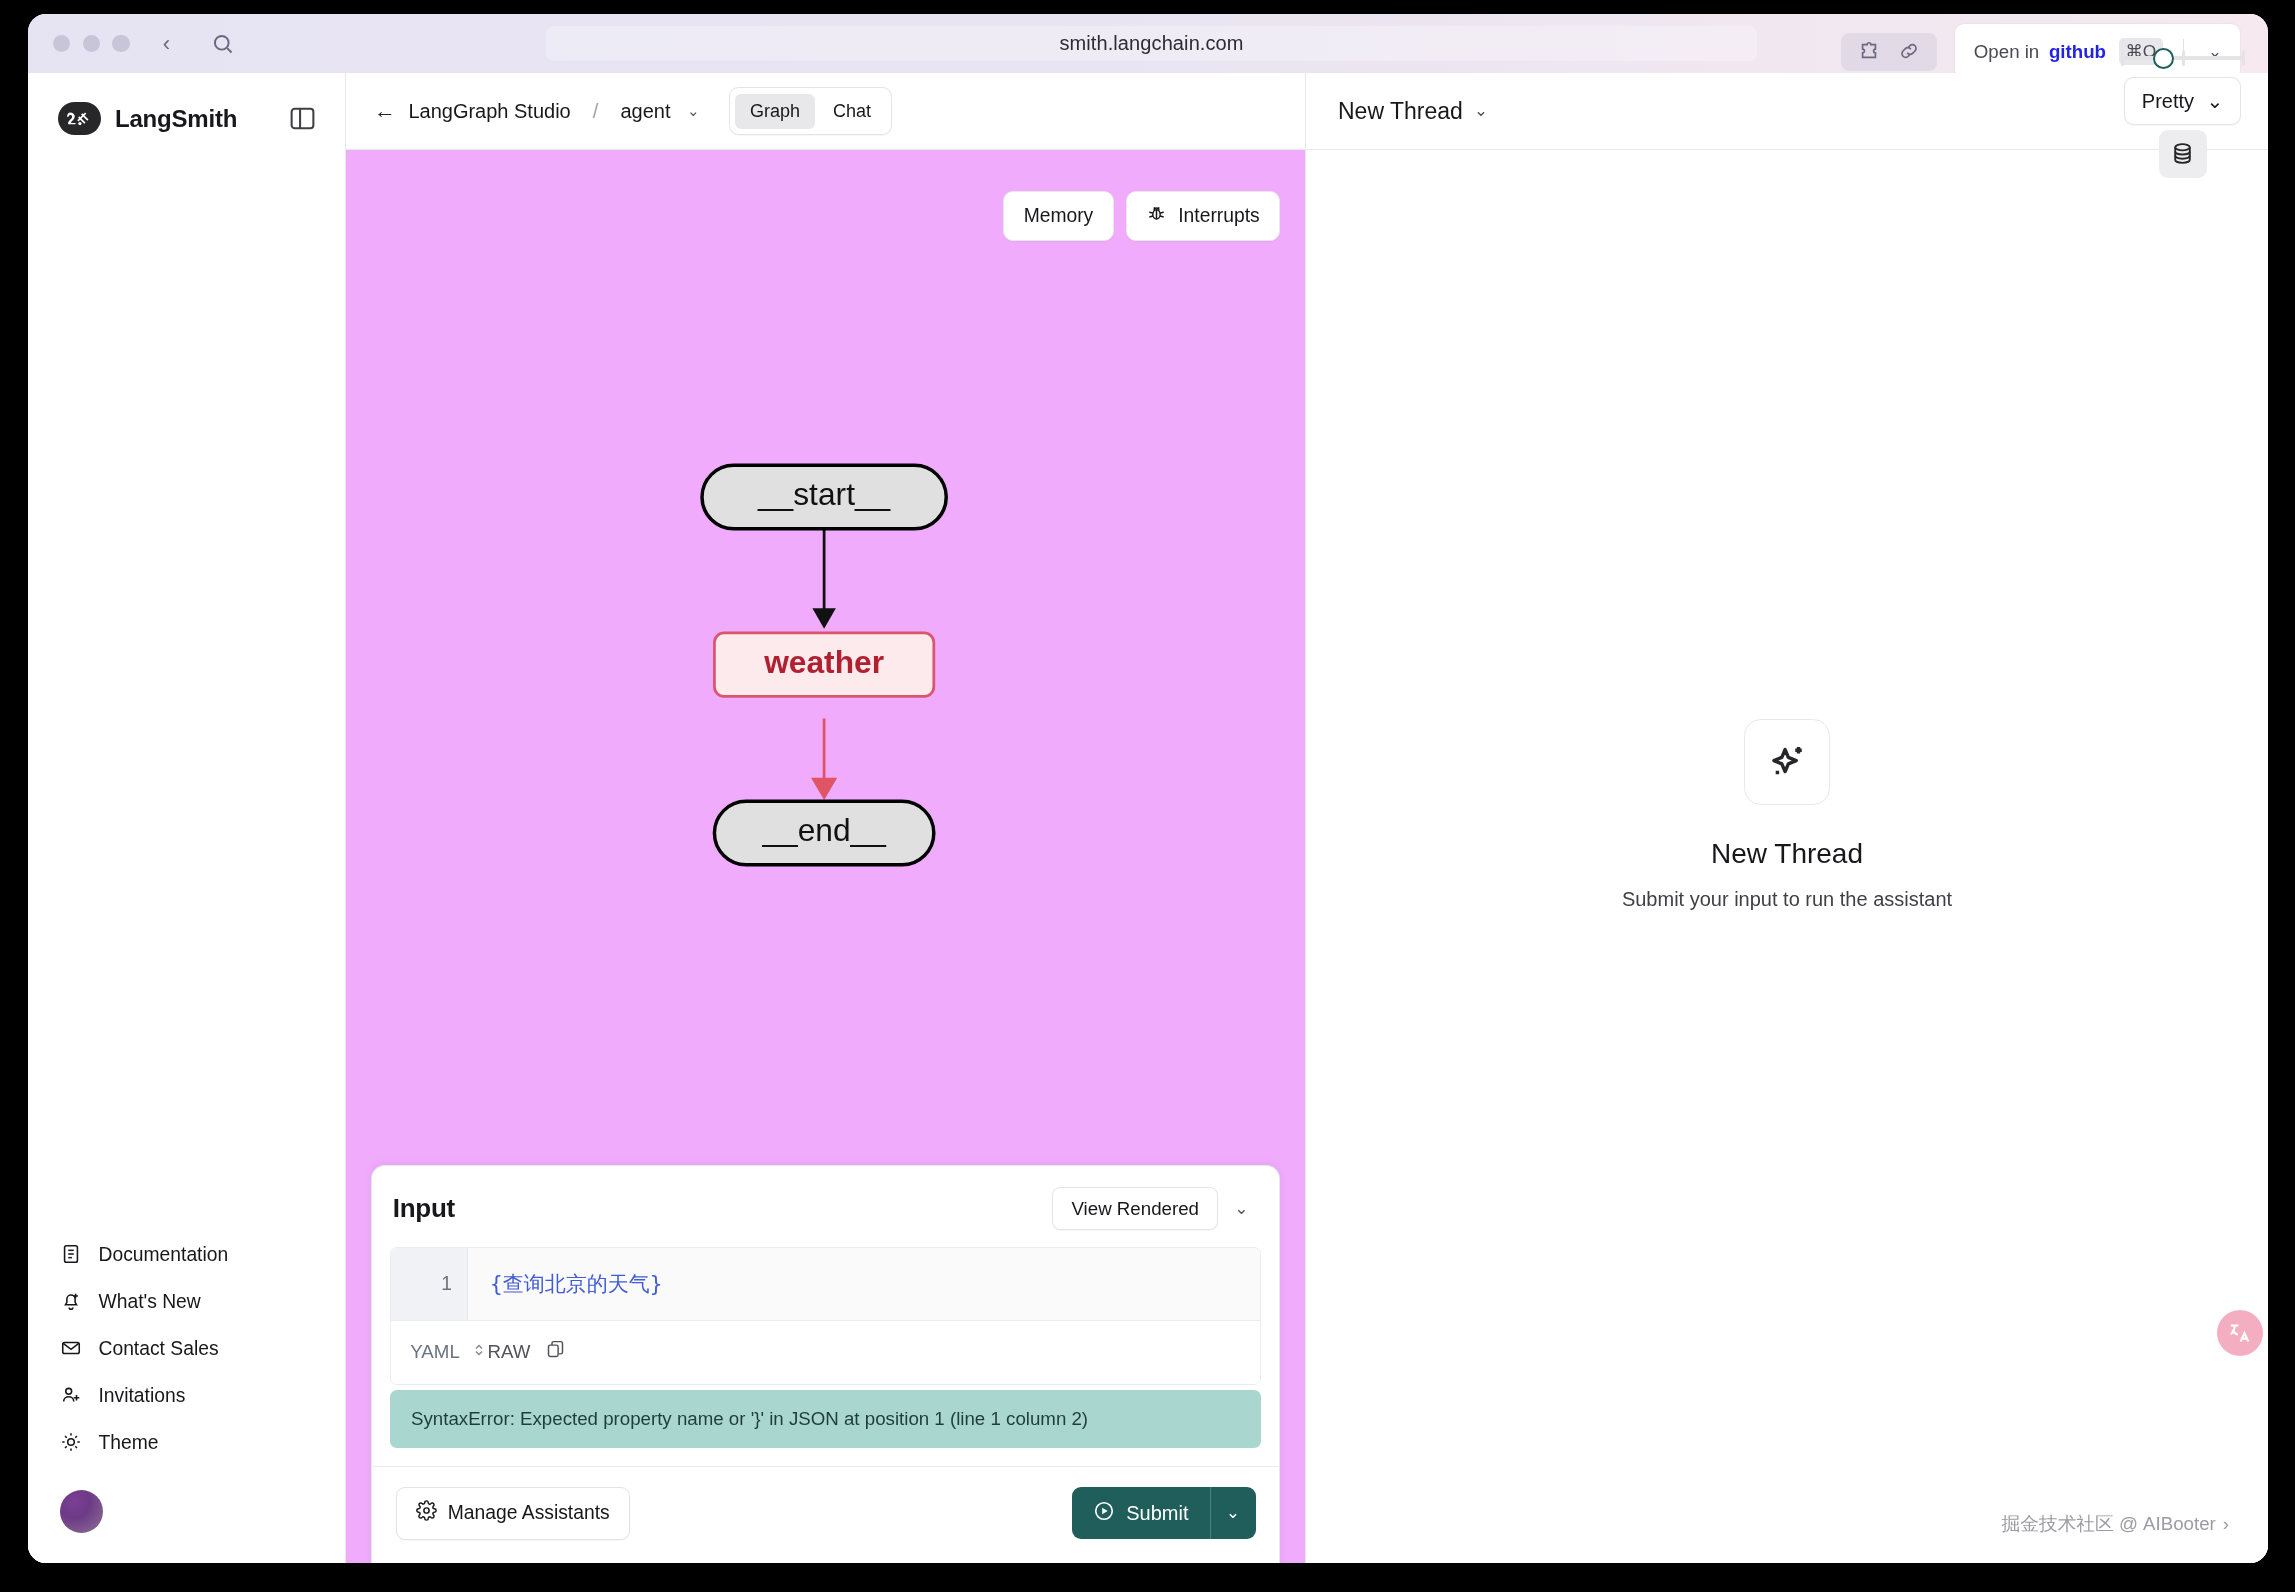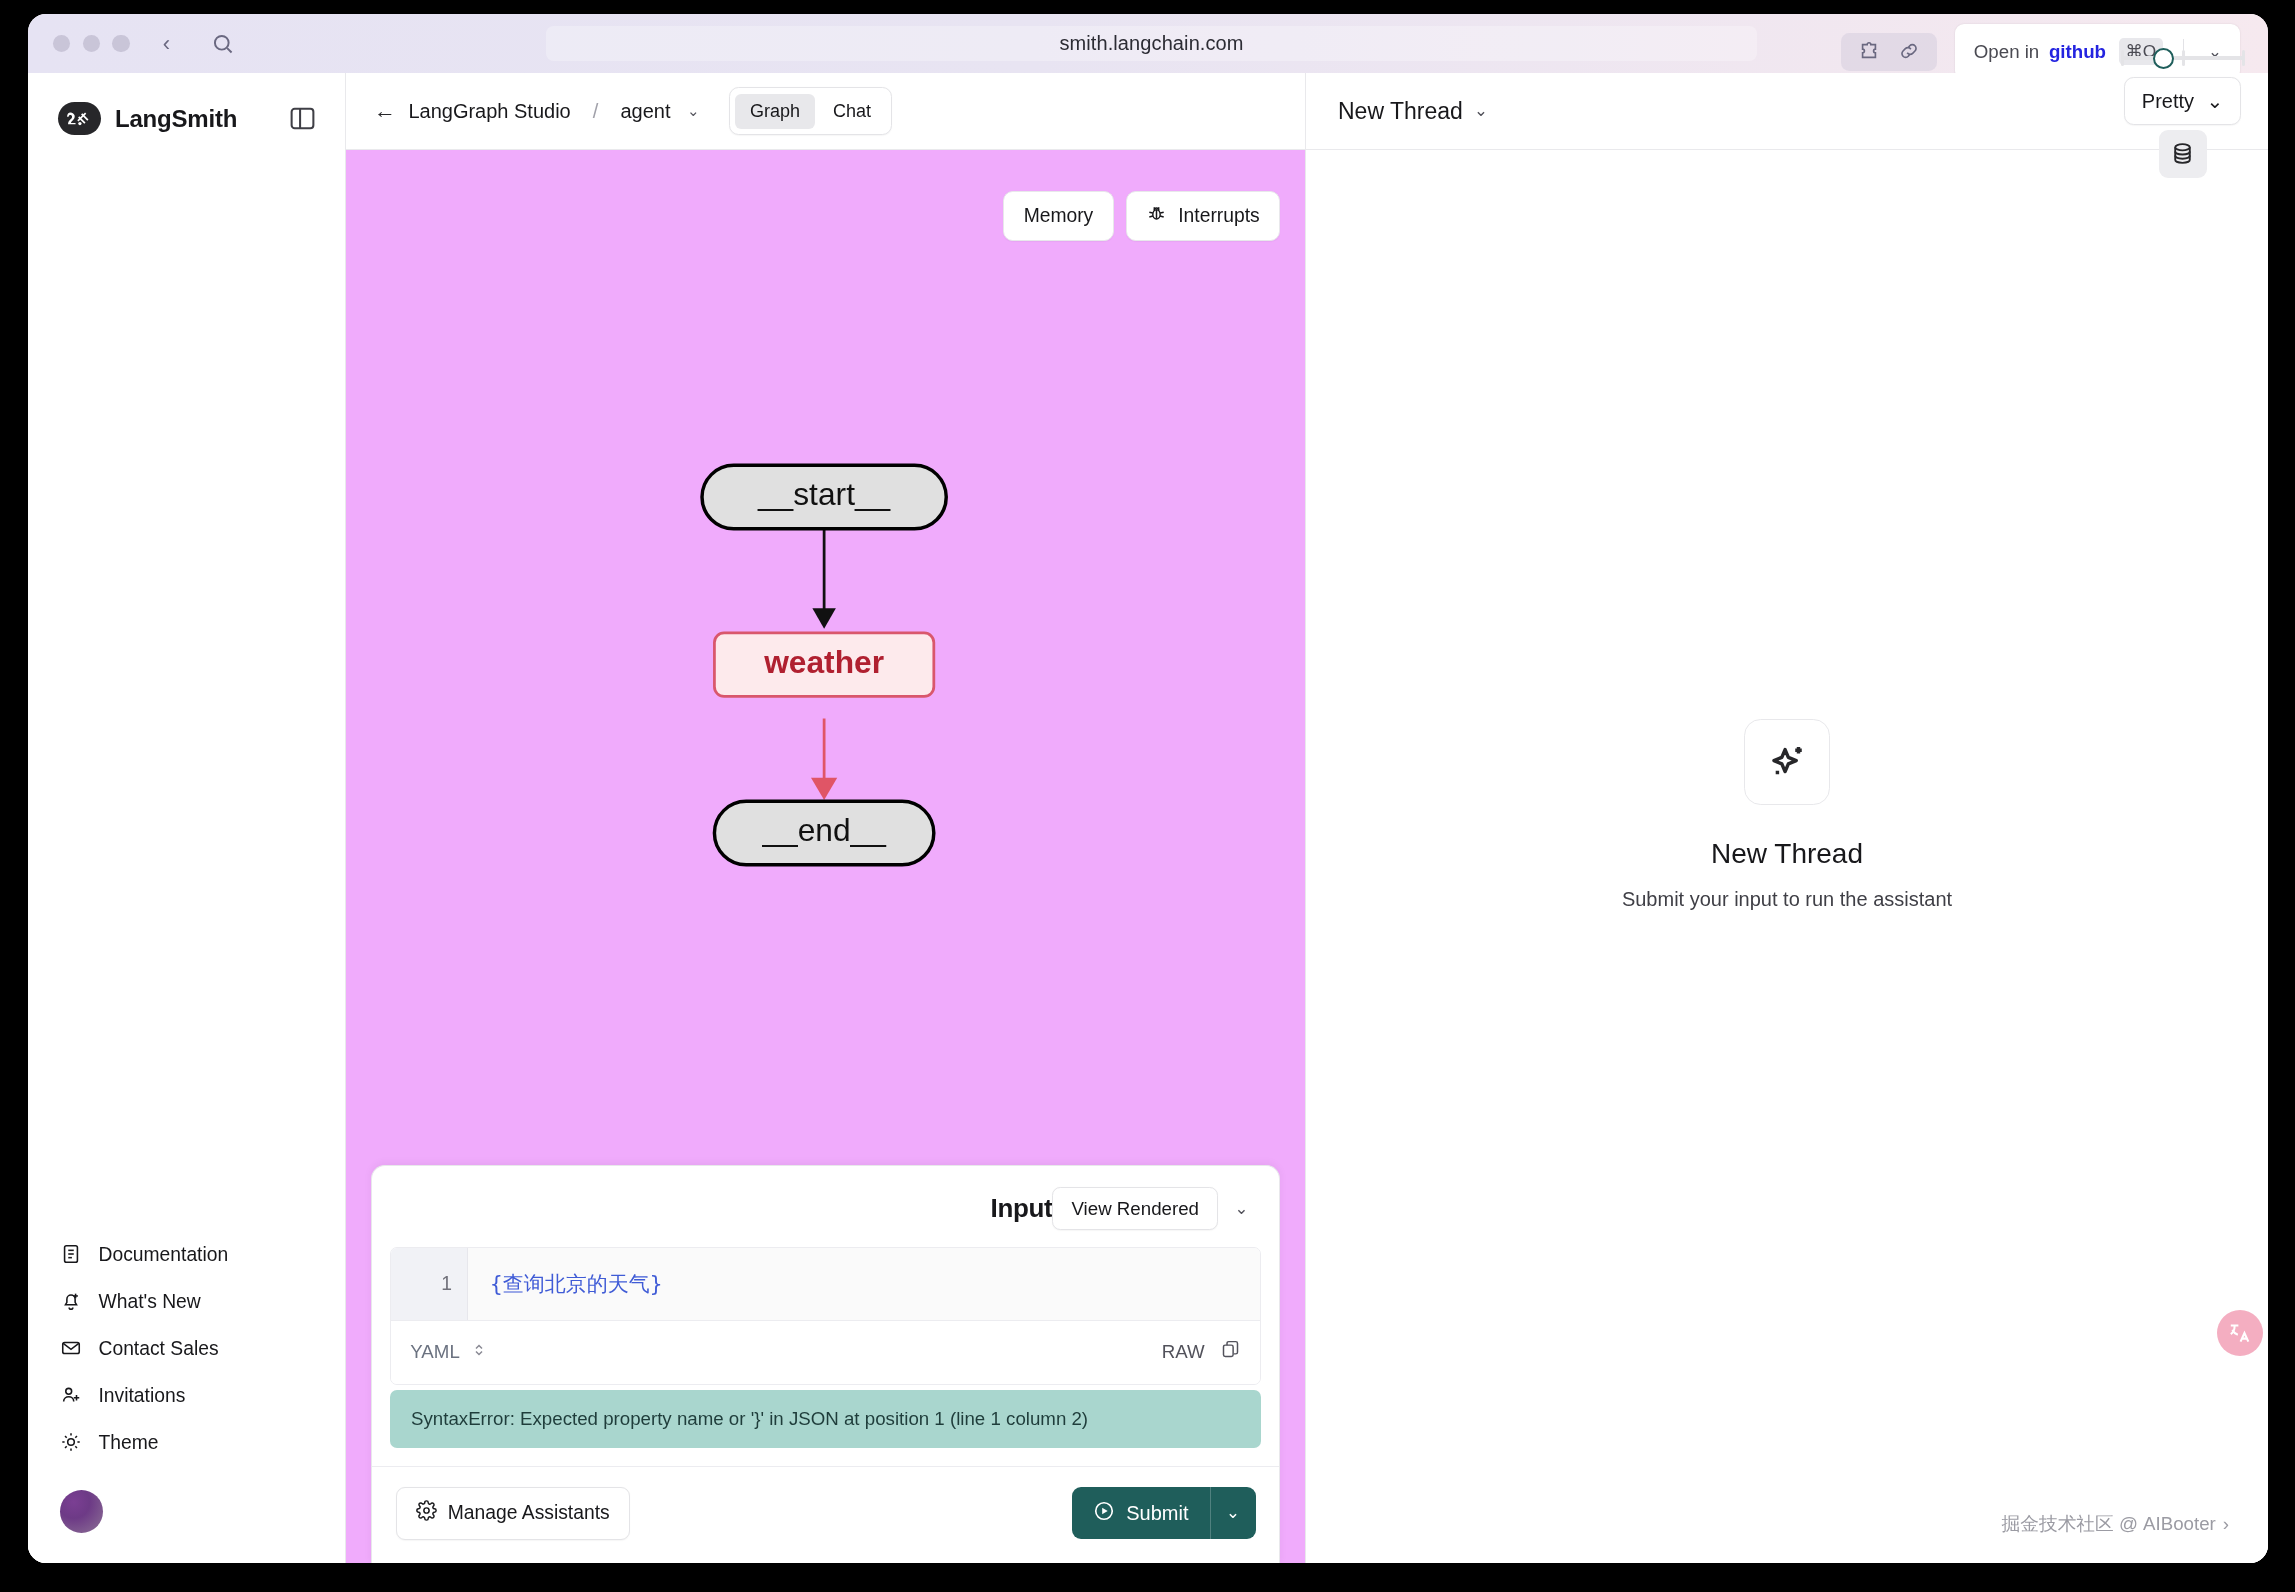--- a/index.html
+++ b/index.html
@@ -162,21 +162,21 @@
   #input-card {
     position: absolute; left: 25px; right: 25px; bottom: 0;
     background: #fff;
     border: 0.7px solid #e8e8eb;
     border-bottom: none;
     border-radius: 14px 14px 0 0;
     box-shadow: 0 -1.4px 8.3px rgba(0,0,0,.05);
     padding: 18px 18px 0 18px;
   }
   #input-head {
-    display: flex; align-items: center; justify-content: flex-end;
+    display: flex; align-items: center; justify-content: space-between;
     padding: 2.8px 2.8px 16.6px 2.8px;
   }
   #input-title { font-size: 26px; font-weight: 700; color: #18181b; letter-spacing: -0.3px; }
   #input-head-right { display: flex; align-items: center; gap: 7px; }
   #view-rendered-btn {
     border: 0.7px solid #e4e4e7; border-radius: 8.3px; background: #fff;
     padding: 9.7px 18px; font-size: 18.7px; color: #18181b;
     box-shadow: 0 0.7px 1.4px rgba(0,0,0,.04);
   }
   #vr-chev { font-size: 16.6px; color: #52525b; padding: 0 9.7px; }
@@ -191,21 +191,21 @@
     font-size: 19.3px; color: #71717a;
     border-right: 0.7px solid #e7e7ec;
   }
   #code-line {
     flex: 1; display: flex; align-items: center;
     padding-left: 22px;
     font-family: "DejaVu Sans Mono", monospace;
     font-size: 21px; color: #3f5bd6;
   }
   #format-row {
-    display: flex; align-items: center; justify-content: space-between;
+    display: flex; align-items: center; 
     height: 64px; padding: 0 19.3px; background: #fff;
     border-top: 0.7px solid #ececf0;
   }
   .fr-left { display: flex; align-items: center; gap: 9.7px; font-size: 18.7px; color: #6b7280; }
   .fr-right { display: flex; align-items: center; gap: 15px; font-size: 18.7px; color: #52525b; }
   #error-banner {
     margin: 5.5px 0 18px 0;
     background: #a9d6ce;
     border-radius: 7px;
     padding: 18px 21px;

